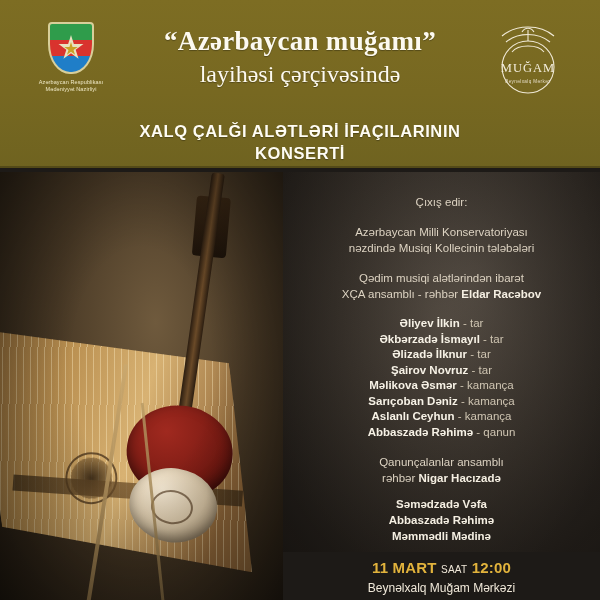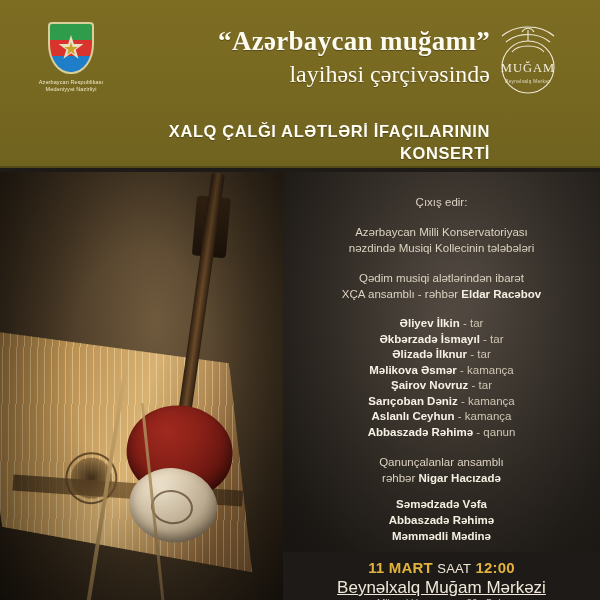--- a/index.html
+++ b/index.html
@@ -66,21 +66,21 @@
     line-height: 7px;
     color: #efe9c6;
     letter-spacing: 0.1px;
     white-space: nowrap;
   }
 
   .header-center {
     position: absolute;
     left: 110px; top: 24px;
     width: 380px;
-    text-align: right;
+    text-align: center;
     color: #fdfaf0;
   }
   .title-line1 {
     font-family: "Liberation Serif", serif;
     font-size: 27px;
     line-height: 34px;
     font-weight: 700;
     letter-spacing: 0.3px;
     text-shadow: 0 1px 1px rgba(0,0,0,0.3);
   }
@@ -278,26 +278,25 @@
   .perf-list li .ins { color: #cfc5b2; }
 
   .date-line {
     margin-top: 4px;
     font-size: 15px;
     line-height: 20px;
     font-weight: 700;
     color: #e2b33c;
     letter-spacing: 0.2px;
   }
-  .date-line .saat { color: #efe7d8; font-weight: 400; font-size: 13px; }
+  .date-line .saat { color: #efe7d8; font-weight: 400; font-size: 10px; }
   .venue {
-    font-size: 17px;
+    font-size: 12px;
     line-height: 17px;
     color: #f0e8d9;
-    text-decoration: underline;
   }
   .addr {
     font-size: 10px;
     line-height: 15px;
     color: #c8bdaa;
   }
 </style>
 </head>
 <body>
 
@@ -371,22 +370,22 @@
         <div>Qədim musiqi alətlərindən ibarət</div>
         <div>
           <span>XÇA ansamblı - rəhbər </span><span class="s-bold">Eldar Racəbov</span>
         </div>
       </div>
 
       <ul class="perf-list">
         <li><span class="nm">Əliyev İlkin</span> <span class="ins">- tar</span></li>
         <li><span class="nm">Əkbərzadə İsmayıl</span> <span class="ins">- tar</span></li>
         <li><span class="nm">Əlizadə İlknur</span> <span class="ins">- tar</span></li>
+        <li><span class="nm">Şairov Novruz</span> <span class="ins">- tar</span></li>
         <li><span class="nm">Məlikova Əsmər</span> <span class="ins">- kamança</span></li>
-        <li><span class="nm">Şairov Novruz</span> <span class="ins">- tar</span></li>
         <li><span class="nm">Sarıçoban Dəniz</span> <span class="ins">- kamança</span></li>
         <li><span class="nm">Aslanlı Ceyhun</span> <span class="ins">- kamança</span></li>
         <li><span class="nm">Abbaszadə Rəhimə</span> <span class="ins">- qanun</span></li>
       </ul>
 
       <div class="s-small blk-tight">
         <div>Qanunçalanlar ansamblı</div>
         <div>
           <span>rəhbər </span><span class="s-bold">Nigar Hacızadə</span>
         </div>

